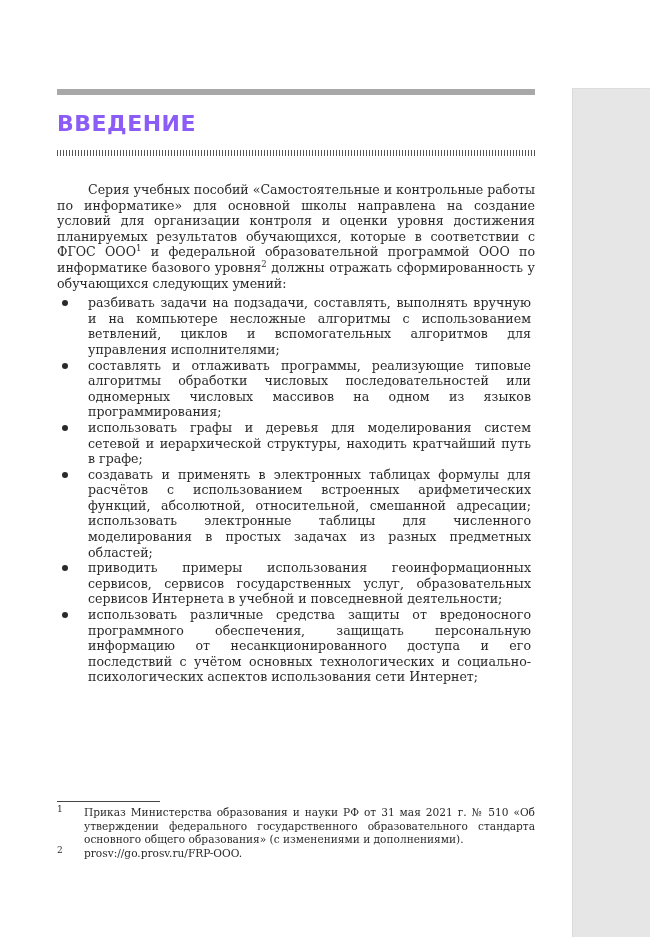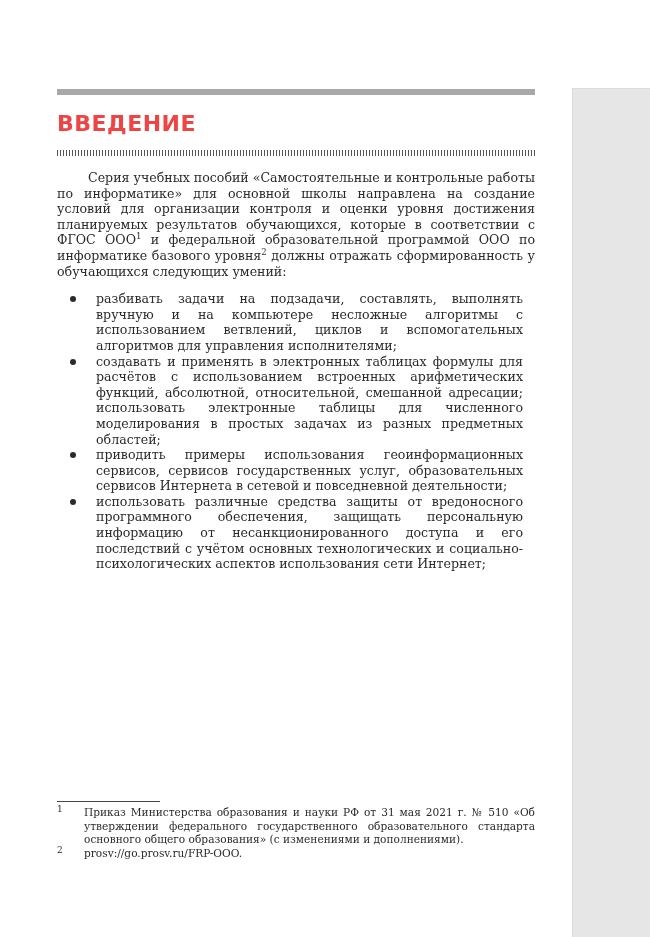--- a/index.html
+++ b/index.html
@@ -10,33 +10,33 @@
   .side-panel {
     position: absolute; left: 572px; top: 88px; width: 78px; height: 849px;
     background: #e6e6e6; border-left: 1px solid #dadada; border-top: 1px solid #dcdcdc;
   }
   .top-rule {
     position: absolute; left: 57px; top: 89px; width: 478px; height: 6px; background: #a8a8a8;
   }
   .chapter-title {
     position: absolute; left: 57px; top: 111px; margin: 0;
     font-family: "DejaVu Sans", "Liberation Sans", sans-serif; font-weight: bold;
-    font-size: 22px; letter-spacing: 0.5px; color: #ef4444;
+    font-size: 22px; letter-spacing: 0.5px; color: #8b5cf6;
   }
   .hatch-rule {
     position: absolute; left: 57px; top: 150px; width: 478px; height: 6px;
     background: repeating-linear-gradient(90deg, #555 0, #555 1px, #fff 1px, #fff 3px);
   }
   .content {
-    position: absolute; left: 57px; top: 170px; width: 478px;
+    position: absolute; left: 57px; top: 182px; width: 478px;
     font-size: 12.6px; line-height: 15.6px; text-align: justify;
   }
   .content p { margin: 0; text-indent: 31px; }
   sup { font-size: 8.5px; line-height: 0; vertical-align: 5px; }
-  ul.skills { list-style: none; margin: 12px; padding: 0; }
+  ul.skills { list-style: none; margin: 4px; padding: 0; }
   ul.skills li { position: relative; padding-left: 27px; }
   .bullet {
     position: absolute; left: 1px; top: 5px; width: 6px; height: 6px; border-radius: 50%; background: #2a2a2a;
   }
   .footnote-rule {
     position: absolute; left: 57px; top: 801px; width: 103px; height: 1px; background: #444;
   }
   .footnotes {
     position: absolute; left: 57px; top: 806px; width: 478px;
     font-size: 10.6px; line-height: 13.6px; text-align: justify;
@@ -51,22 +51,24 @@
 
 <div class="top-rule"></div>
 <h1 class="chapter-title">ВВЕДЕНИЕ</h1>
 <div class="hatch-rule"></div>
 
 <div class="content">
   <p><span>Серия учебных пособий «Самостоятельные и контрольные работы по информатике» для основной школы направлена на создание условий для организации контроля и оценки уровня достижения планируемых результатов обучающихся, которые в соответствии с ФГОС ООО</span><sup>1</sup><span> и федеральной образовательной программой ООО по информатике базового уровня</span><sup>2</sup><span> должны отражать сформированность у обучающихся следующих умений:</span></p>
 
   <ul class="skills">
     <li><span class="bullet"></span><span>разбивать задачи на подзадачи, составлять, выполнять вручную и на компьютере несложные алгоритмы с использованием ветвлений, циклов и вспомогательных алгоритмов для управления исполнителями;</span></li>
+    <li><span class="bullet"></span><span>составлять и отлаживать программы, реализующие типовые алгоритмы обработки числовых последовательностей или одномерных числовых массивов на одном из языков программирования;</span></li>
+    <li><span class="bullet"></span><span>использовать графы и деревья для моделирования систем сетевой и иерархической структуры, находить кратчайший путь в графе;</span></li>
     <li><span class="bullet"></span><span>создавать и применять в электронных таблицах формулы для расчётов с использованием встроенных арифметических функций, абсолютной, относительной, смешанной адресации; использовать электронные таблицы для численного моделирования в простых задачах из разных предметных областей;</span></li>
-    <li><span class="bullet"></span><span>приводить примеры использования геоинформационных сервисов, сервисов государственных услуг, образовательных сервисов Интернета в сетевой и повседневной деятельности;</span></li>
+    <li><span class="bullet"></span><span>приводить примеры использования геоинформационных сервисов, сервисов государственных услуг, образовательных сервисов Интернета в учебной и повседневной деятельности;</span></li>
     <li><span class="bullet"></span><span>использовать различные средства защиты от вредоносного программного обеспечения, защищать персональную информацию от несанкционированного доступа и его последствий с учётом основных технологических и социально-психологических аспектов использования сети Интернет;</span></li>
   </ul>
 </div>
 
 <div class="footnote-rule"></div>
 <div class="footnotes">
   <div class="fn">
     <span class="fn-num">1</span>
     <span>Приказ Министерства образования и науки РФ от 31 мая 2021 г. № 510 «Об утверждении федерального государственного образовательного стандарта основного общего образования» (с изменениями и дополнениями).</span>
   </div>

